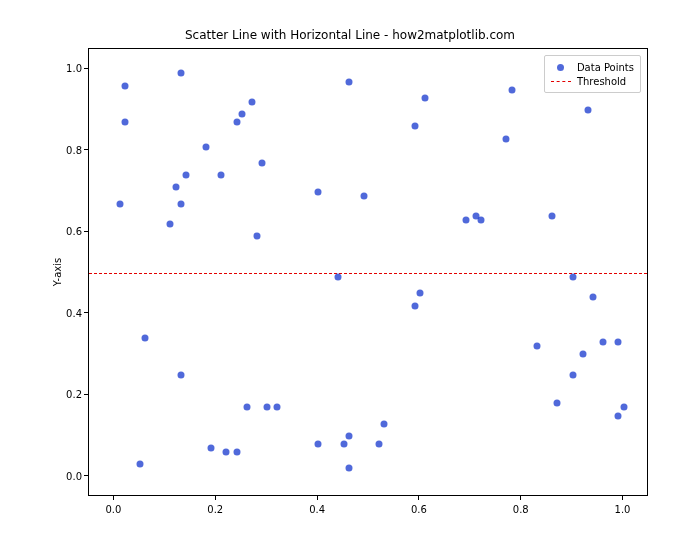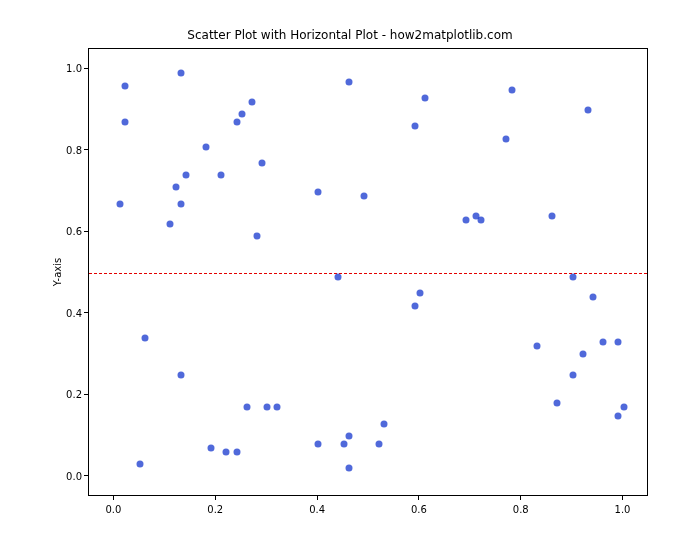--- a/index.html
+++ b/index.html
@@ -121,25 +121,35 @@
     width: 20px;
     height: 0;
     border-top: 1.5px dashed #e30000;
   }
 </style>
 </head>
 <body>
 
 <div class="figure">
 
-  <div class="title">Scatter Plot with Horizontal Plot - how2matplotlib.com</div>
+  <div class="title">Scatter Line with Horizontal Line - how2matplotlib.com</div>
 
   <div class="ylabel">Y-axis</div>
 
   <div class="axes" id="axes">
+    <div class="legend">
+      <div class="legend-row">
+        <span class="leg-dot"></span>
+        <span>Data Points</span>
+      </div>
+      <div class="legend-row">
+        <span class="leg-line"></span>
+        <span>Threshold</span>
+      </div>
+    </div>
   <div class="hline" style="top: 224px;"></div>
       <div class="point" style="left: 30.5455px; top: 154.764px;"></div>
       <div class="point" style="left: 35.6364px; top: 73.3091px;"></div>
       <div class="point" style="left: 35.6364px; top: 36.6545px;"></div>
       <div class="point" style="left: 50.9091px; top: 415.418px;"></div>
       <div class="point" style="left: 56px; top: 289.164px;"></div>
       <div class="point" style="left: 81.4545px; top: 175.127px;"></div>
       <div class="point" style="left: 86.5455px; top: 138.473px;"></div>
       <div class="point" style="left: 91.6364px; top: 154.764px;"></div>
       <div class="point" style="left: 91.6364px; top: 24.4364px;"></div>

